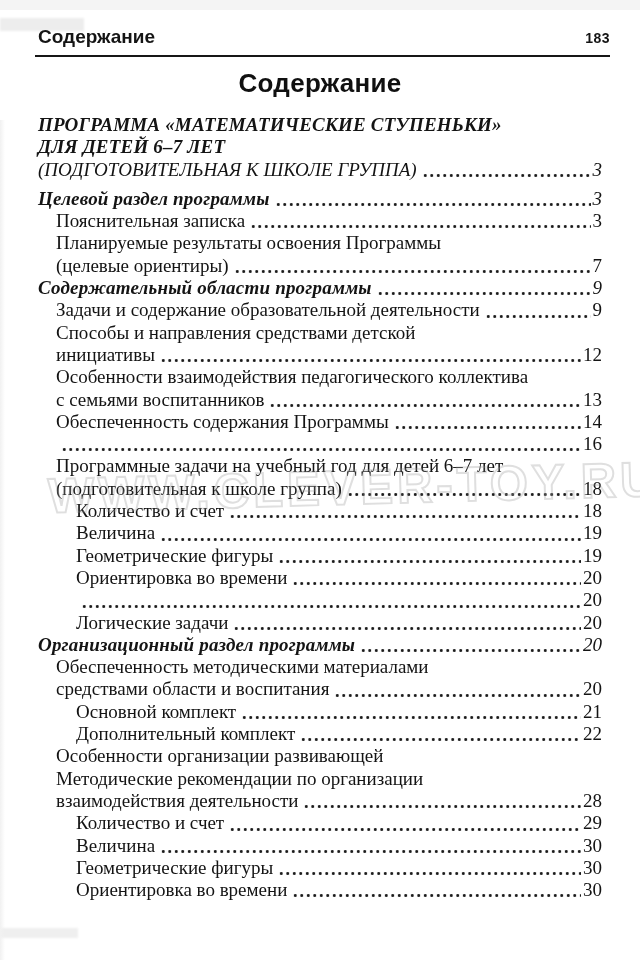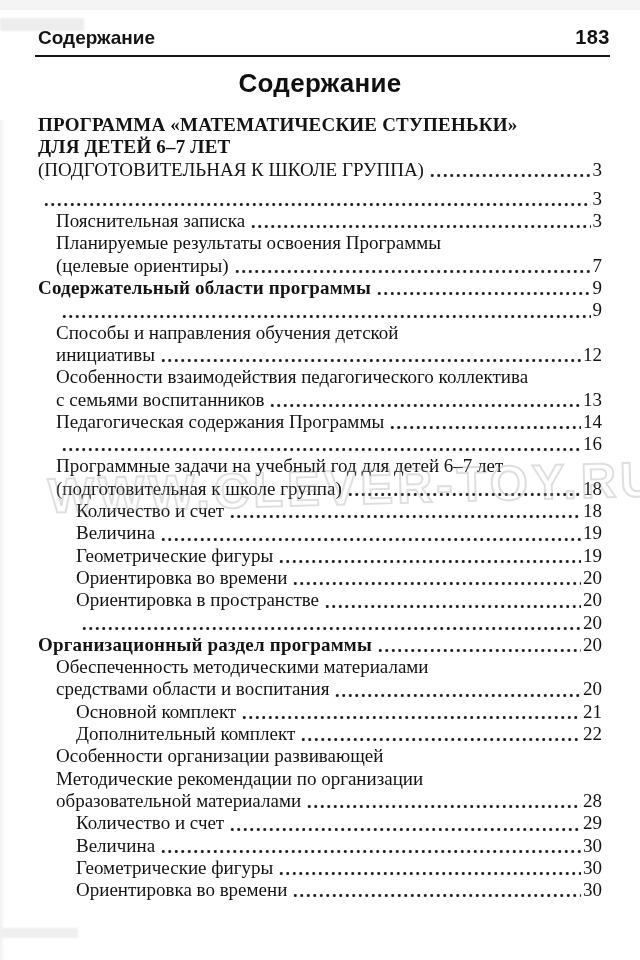--- a/index.html
+++ b/index.html
@@ -17,21 +17,21 @@
   .artifact-bottom-left { top: 928px; left: 0; width: 78px; height: 10px; background: #efefef; filter: blur(1px); }
   .artifact-left-edge { top: 120px; left: 0; width: 5px; height: 840px; background: linear-gradient(to right, #f1f1f1, rgba(255,255,255,0)); }
 
   .running-header {
     position: absolute;
     top: 26px; left: 38px; right: 30px;
     display: flex; justify-content: space-between; align-items: baseline;
     font-family: "Liberation Sans", sans-serif;
   }
   .running-header .rh-left { font-weight: bold; font-size: 19px; }
-  .running-header .rh-right { font-size: 20px; font-weight: 600; letter-spacing: 0.5px; }
+  .running-header .rh-right { font-size: 14px; font-weight: 600; letter-spacing: 0.5px; }
   .header-rule {
     position: absolute;
     top: 55px; left: 35px; right: 30px;
     height: 2px; background: #161616;
   }
 
   .page-title {
     position: absolute;
     top: 68px; left: 0; right: 0;
     text-align: center;
@@ -58,21 +58,21 @@
     z-index: 3;
   }
 
   .toc {
     position: absolute;
     top: 114px; left: 38px; right: 38px;
     z-index: 2;
   }
   .toc-entry { }
   .toc-entry.gap-before { margin-top: 7px; }
-  .indent-0 { padding-left: 0; }
+  .indent-0 { padding-left: 0; font-style: italic; }
   .indent-1 { padding-left: 18px; }
   .indent-2 { padding-left: 38px; }
 
   .toc-row {
     display: flex;
     align-items: baseline;
     font-size: 19px;
     line-height: 22.3px;
     white-space: nowrap;
   }
@@ -121,20 +121,21 @@
         <span class="toc-text">ДЛЯ ДЕТЕЙ 6–7 ЛЕТ</span>
       </div>
       <div class="toc-row">
         <span class="toc-text">(ПОДГОТОВИТЕЛЬНАЯ К ШКОЛЕ ГРУППА)</span>
         <span class="leader"></span>
         <span class="toc-page">3</span>
       </div>
     </div>
     <div class="toc-entry indent-0 gap-before">
       <div class="toc-row bold">
+        <span class="toc-text">Целевой раздел программы</span>
         <span class="leader"></span>
         <span class="toc-page">3</span>
       </div>
     </div>
     <div class="toc-entry indent-1">
       <div class="toc-row">
         <span class="toc-text">Пояснительная записка</span>
         <span class="leader"></span>
         <span class="toc-page">3</span>
       </div>
@@ -151,47 +152,48 @@
     </div>
     <div class="toc-entry indent-0">
       <div class="toc-row bold">
         <span class="toc-text">Содержательный области программы</span>
         <span class="leader"></span>
         <span class="toc-page">9</span>
       </div>
     </div>
     <div class="toc-entry indent-1">
       <div class="toc-row">
+        <span class="toc-text">Задачи и содержание образовательной деятельности</span>
         <span class="leader"></span>
         <span class="toc-page">9</span>
       </div>
     </div>
     <div class="toc-entry indent-1">
       <div class="toc-row">
-        <span class="toc-text">Способы и направления обучения детской</span>
+        <span class="toc-text">Способы и направления средствами детской</span>
       </div>
       <div class="toc-row">
         <span class="toc-text">инициативы</span>
         <span class="leader"></span>
         <span class="toc-page">12</span>
       </div>
     </div>
     <div class="toc-entry indent-1">
       <div class="toc-row">
         <span class="toc-text">Особенности взаимодействия педагогического коллектива</span>
       </div>
       <div class="toc-row">
         <span class="toc-text">с семьями воспитанников</span>
         <span class="leader"></span>
         <span class="toc-page">13</span>
       </div>
     </div>
     <div class="toc-entry indent-1">
       <div class="toc-row">
-        <span class="toc-text">Педагогическая содержания Программы</span>
+        <span class="toc-text">Обеспеченность содержания Программы</span>
         <span class="leader"></span>
         <span class="toc-page">14</span>
       </div>
     </div>
     <div class="toc-entry indent-1">
       <div class="toc-row">
         <span class="leader"></span>
         <span class="toc-page">16</span>
       </div>
     </div>
@@ -228,27 +230,27 @@
     </div>
     <div class="toc-entry indent-2">
       <div class="toc-row">
         <span class="toc-text">Ориентировка во времени</span>
         <span class="leader"></span>
         <span class="toc-page">20</span>
       </div>
     </div>
     <div class="toc-entry indent-2">
       <div class="toc-row">
-        <span class="toc-text">Ориентировка в пространстве</span>
-        <span class="leader"></span>
-        <span class="toc-page">20</span>
-      </div>
-    </div>
-    <div class="toc-entry indent-2">
-      <div class="toc-row">
+        <span class="leader"></span>
+        <span class="toc-page">20</span>
+      </div>
+    </div>
+    <div class="toc-entry indent-2">
+      <div class="toc-row">
+        <span class="toc-text">Логические задачи</span>
         <span class="leader"></span>
         <span class="toc-page">20</span>
       </div>
     </div>
     <div class="toc-entry indent-0">
       <div class="toc-row bold">
         <span class="toc-text">Организационный раздел программы</span>
         <span class="leader"></span>
         <span class="toc-page">20</span>
       </div>
@@ -280,21 +282,21 @@
     <div class="toc-entry indent-1">
       <div class="toc-row">
         <span class="toc-text">Особенности организации развивающей</span>
       </div>
     </div>
     <div class="toc-entry indent-1">
       <div class="toc-row">
         <span class="toc-text">Методические рекомендации по организации</span>
       </div>
       <div class="toc-row">
-        <span class="toc-text">образовательной материалами</span>
+        <span class="toc-text">взаимодействия деятельности</span>
         <span class="leader"></span>
         <span class="toc-page">28</span>
       </div>
     </div>
     <div class="toc-entry indent-2">
       <div class="toc-row">
         <span class="toc-text">Количество и счет</span>
         <span class="leader"></span>
         <span class="toc-page">29</span>
       </div>

